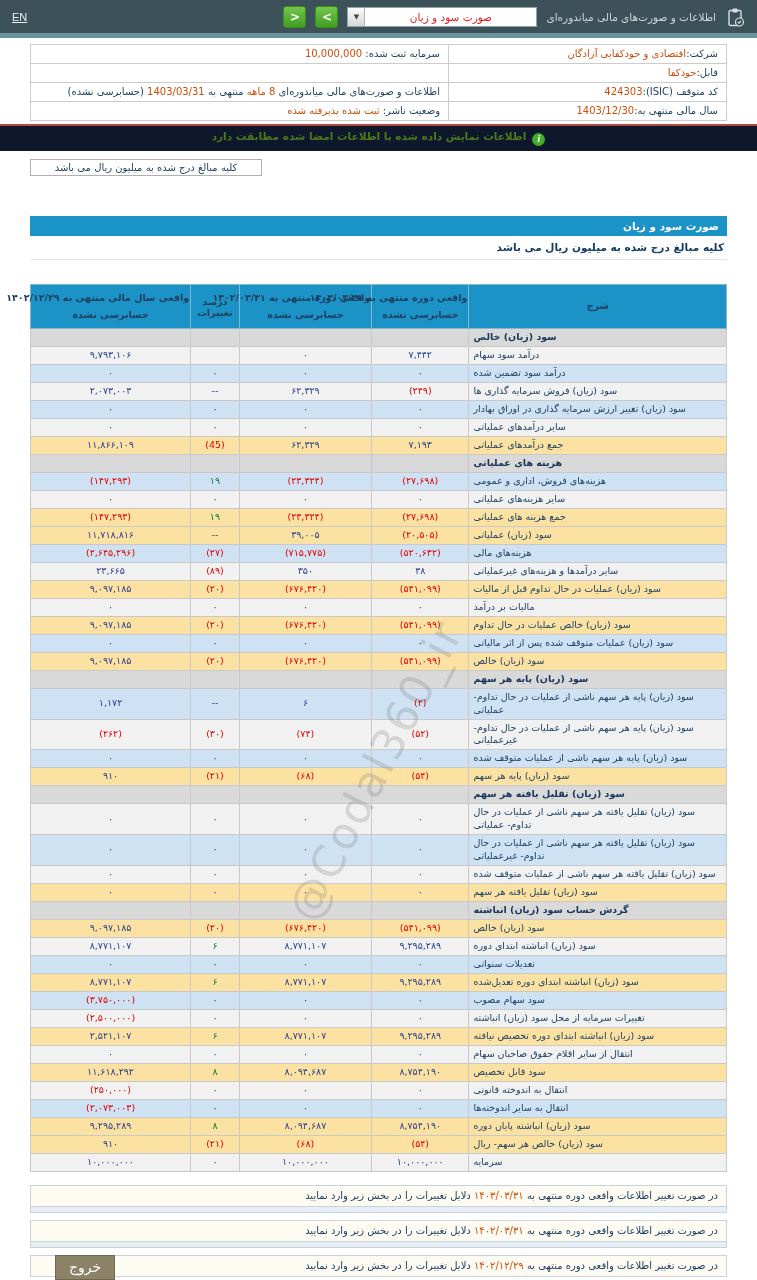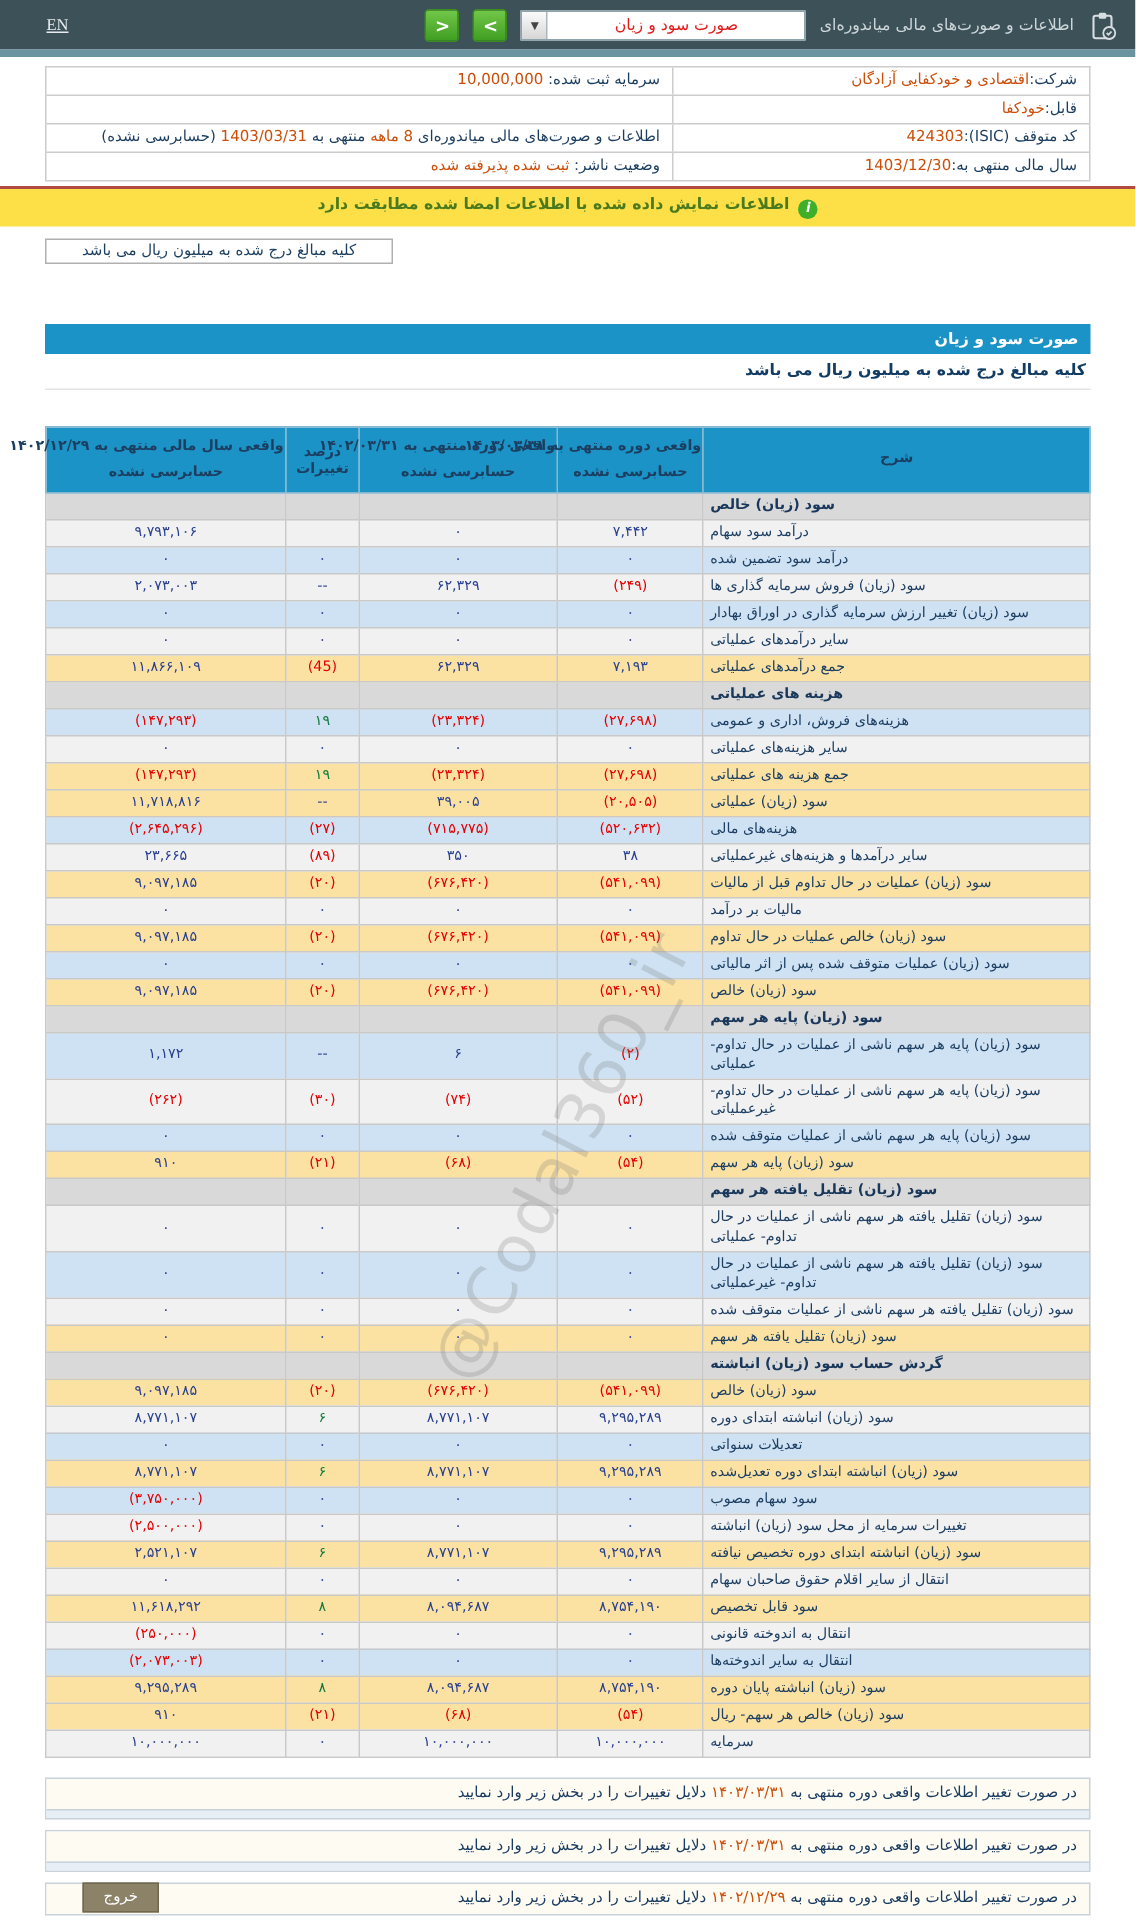--- a/index.html
+++ b/index.html
@@ -29,35 +29,34 @@
     display:flex; align-items:center; justify-content:center;
   }
   .nav-btn {
     width:23px; height:22px; border:1px solid #3c8c1e; border-radius:3px;
     background:linear-gradient(#72c748,#3f9e22); color:#ffffff;
     font-weight:bold; font-size:12px; line-height:1; cursor:pointer;
     font-family:"DejaVu Sans", sans-serif;
   }
   .en-link {
     color:#e8eef0; font-size:11px; text-decoration:underline; cursor:pointer;
-    font-family:Liberation Serif, serif;
-    margin-left:19px;
+    font-family:Liberation Sans, sans-serif;
   }
   .subbar { height:5px; background:#69939f; }
   
   .info-table { margin:6px 30px 0; border:1px solid #cccccc; border-bottom:none; background:#fff; }
   .info-row { display:grid; grid-template-columns:40% 60%; border-bottom:1px solid #cccccc; min-height:19px; align-items:center; }
   .info-cell { padding:2px 8px; font-size:10px; line-height:1.4; }
   .info-cell.right { border-left:1px solid #cccccc; height:100%; display:flex; align-items:center; }
   .seg-lab { color:#1b3d5e; }
   .seg-val { color:#cc4e0a; }
   .red-line { height:2px; background:#b24a42; margin-top:3px; }
   
   .banner {
-    background:#fde047; padding:4px 0 5px; text-align:center;
+    background:#0f172a; padding:4px 0 5px; text-align:center;
     color:#4a7a1d; font-size:10.5px; font-weight:bold;
   }
   .info-icon {
     display:inline-block; width:13px; height:13px; border-radius:50%;
     background:#3fae29; color:#ffffff; font-size:9px; line-height:13px;
     text-align:center; font-weight:bold; margin-left:6px; vertical-align:-2px;
     font-style:italic;
   }
   
   .units-box {
@@ -90,21 +89,21 @@
   tr.total td { background:#fce2a2; }
   
   .notes { margin:13px 30px 0; display:flex; flex-direction:column; gap:7px; }
   .note-block { border:1px solid #c7d2da; }
   .note-row { background:#fdfbf2; padding:4px 8px 5px; font-size:10px; color:#1b3c61; }
   .note-date { color:#cc4e0a; }
   .note-strip { height:6px; background:#e7eef5; border-top:1px solid #c7d2da; }
   
   .exit-btn {
     position:absolute; left:55px; top:1255px; background:#8b8268; color:#ffffff;
-    border:1px solid #6f684f; font-size:10px; padding:3px 13px 4px; cursor:pointer;
+    border:1px solid #6f684f; font-size:14px; padding:3px 13px 4px; cursor:pointer;
     font-family:"DejaVu Sans", sans-serif;
   }
   .watermark {
     position:absolute; top:745px; left:55px; width:640px; text-align:center;
     transform:rotate(-63deg); color:rgba(110,110,110,0.22); font-size:44px;
     letter-spacing:2px; direction:ltr; pointer-events:none; white-space:nowrap;
   }
 </style>
 </head>
 <body>

